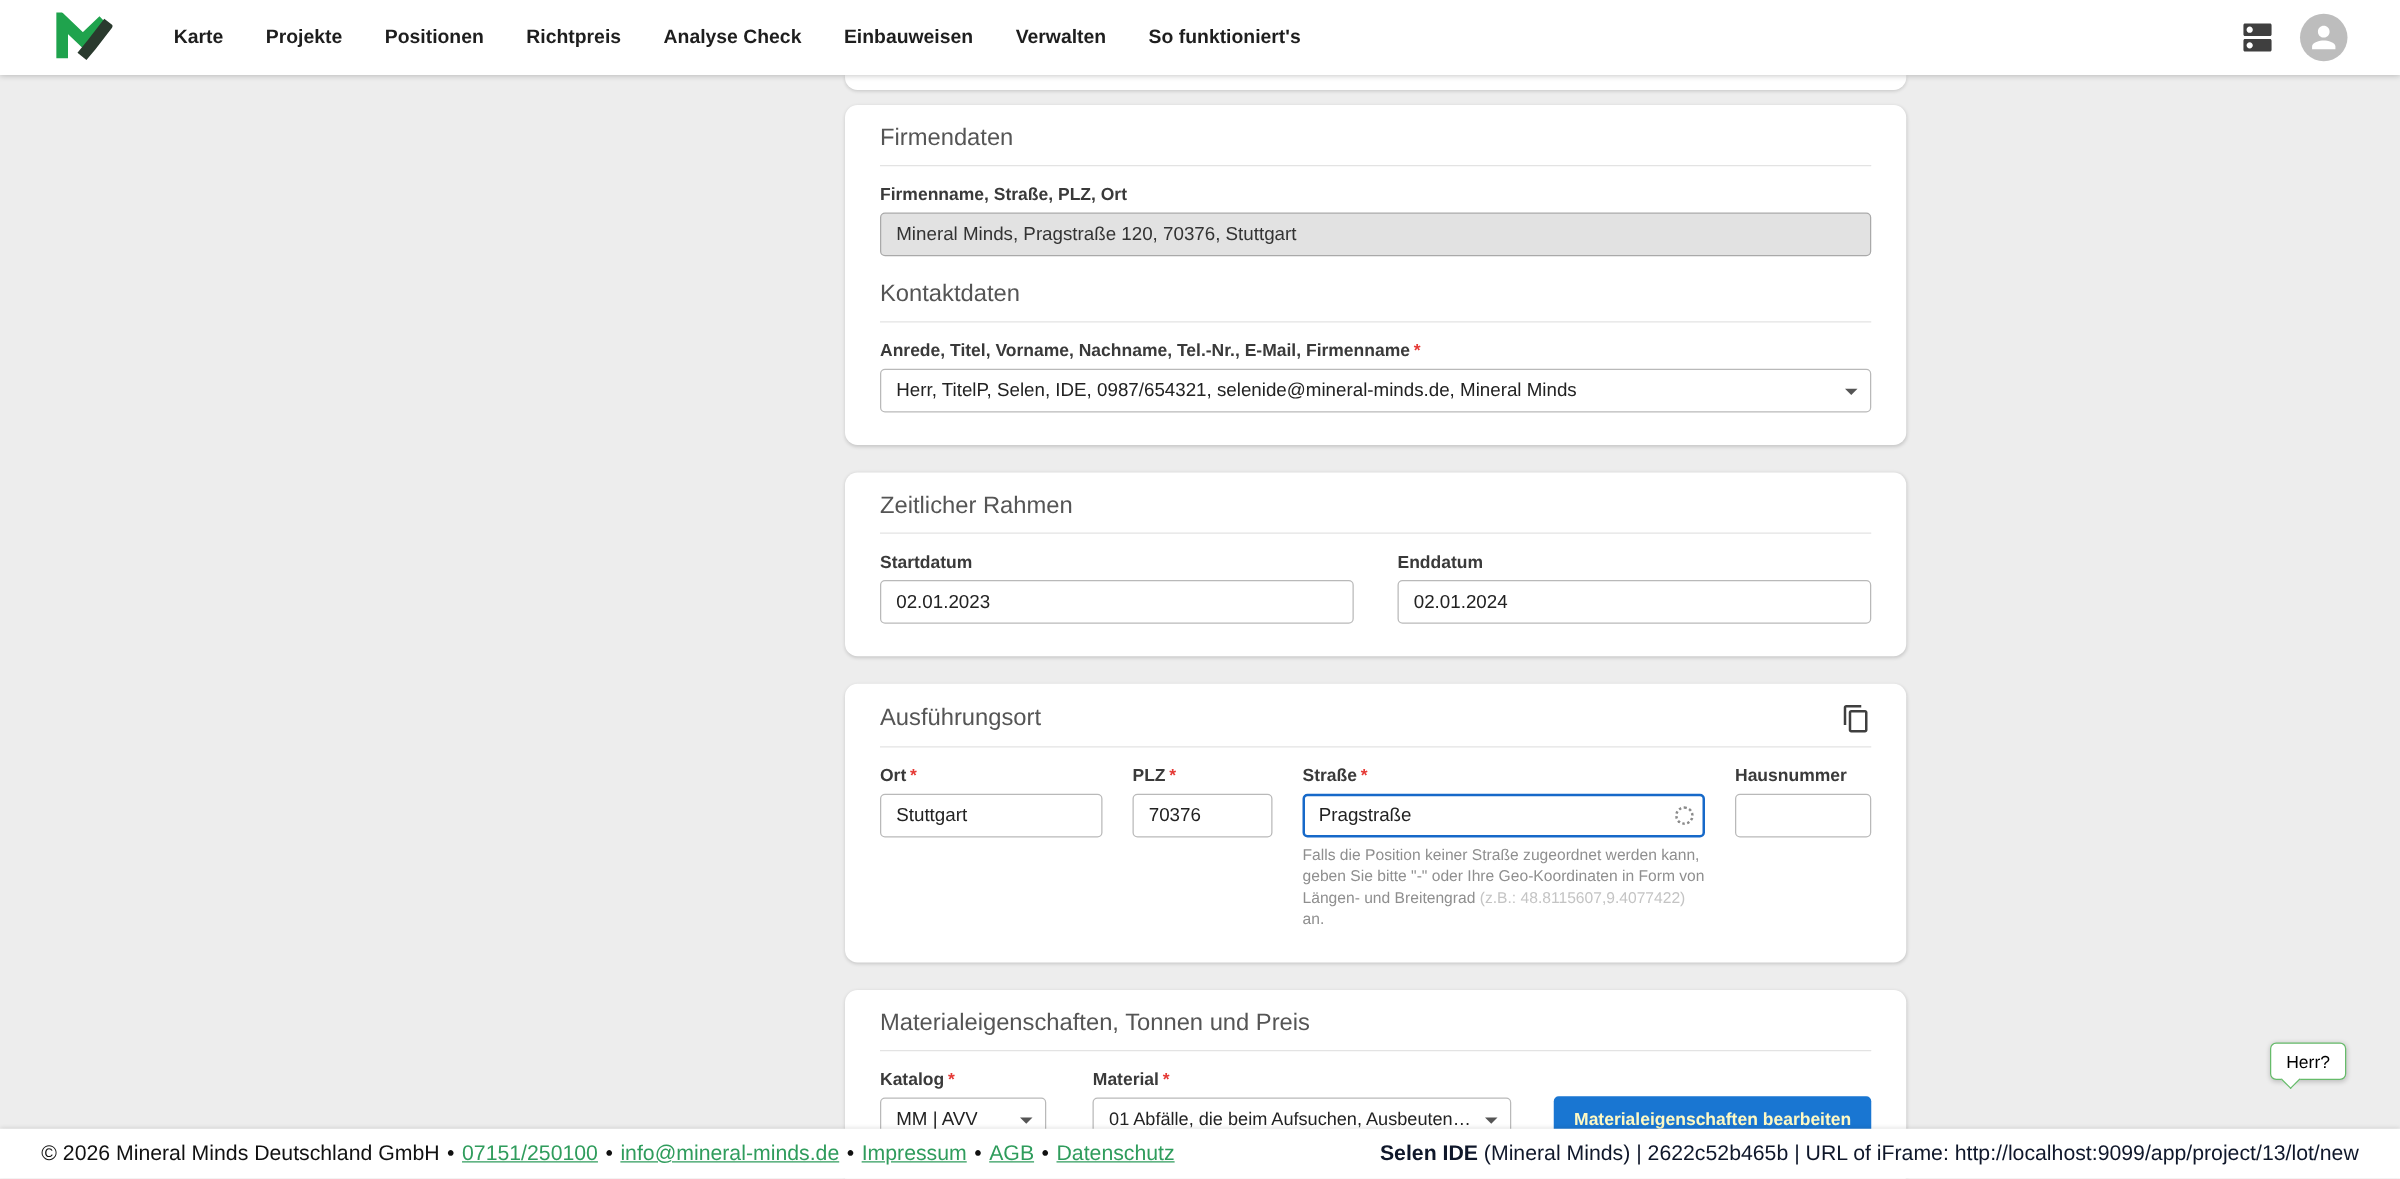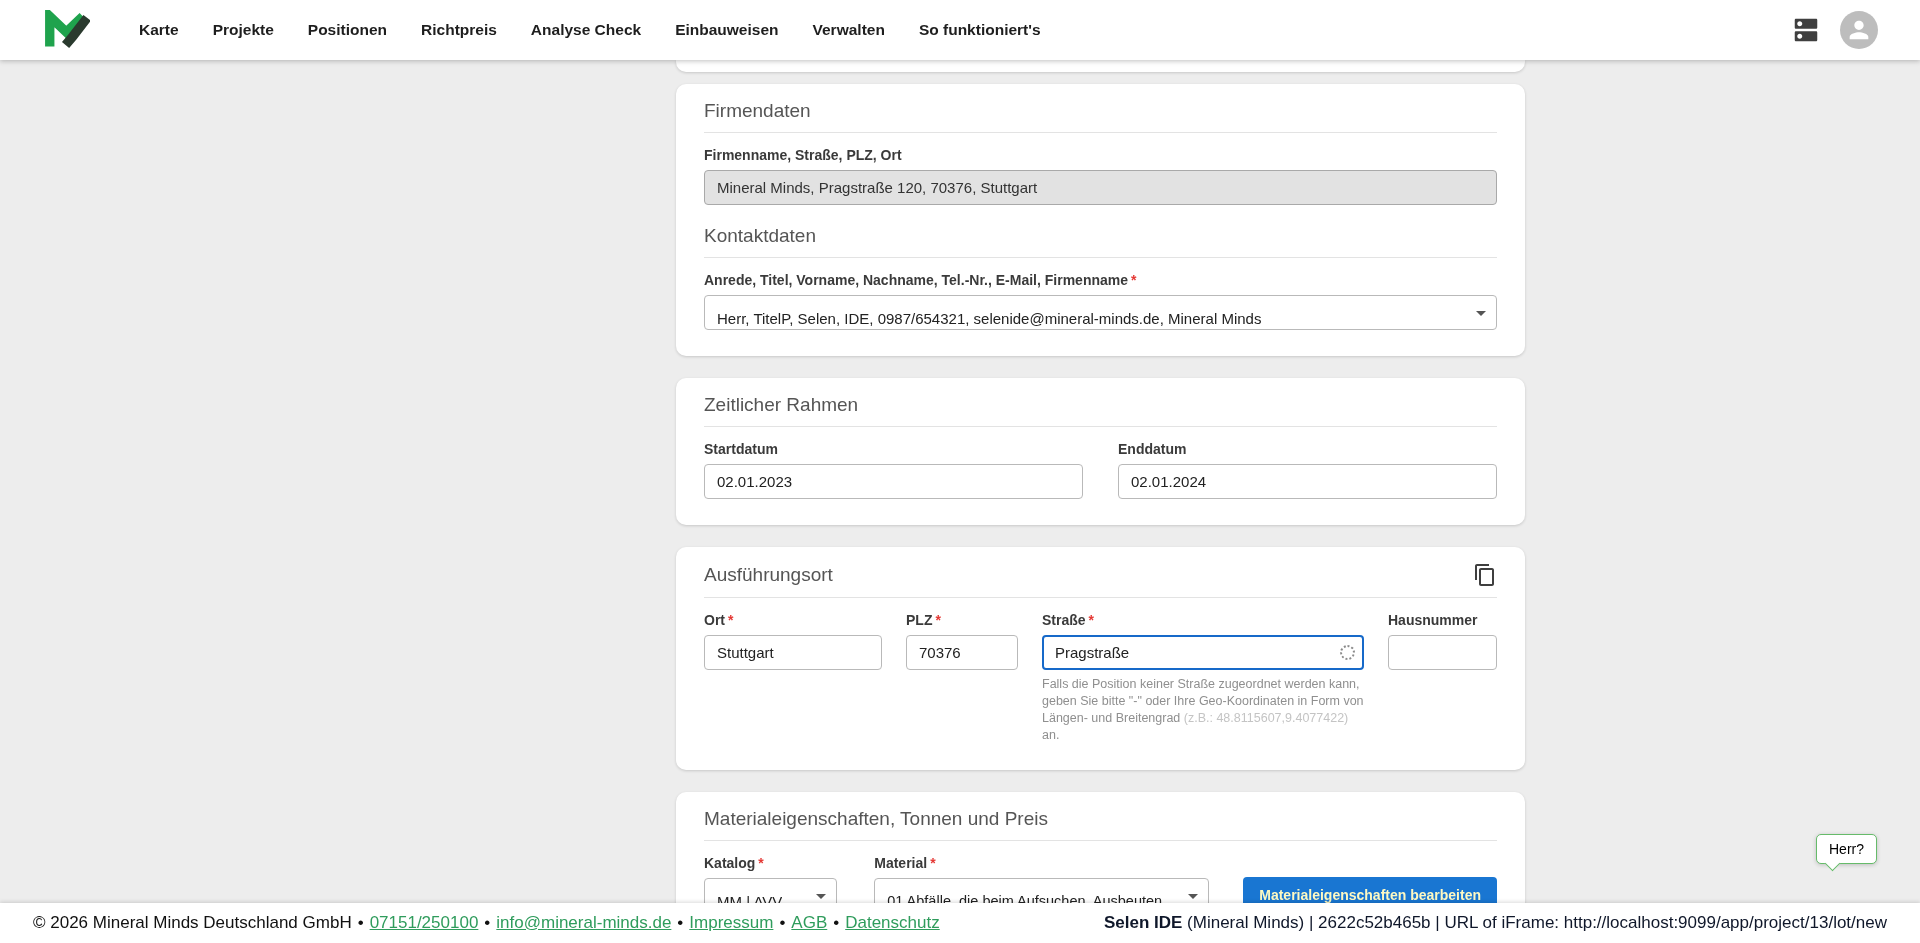--- a/index.html
+++ b/index.html
@@ -32,21 +32,21 @@
 
   .text-input { width:100%; height:35px; border:1px solid #b9b9b9; border-radius:4px; background:#fff;
                 padding:0 12px; font-size:15px; color:#222; font-family:inherit; outline:none; }
   .text-input.readonly { background:#e2e2e2; border-color:#a9a9a9; color:#333; }
   .input-focused { border:2px solid #1669c9; padding:0 29px 0 11px; }
   .input-wrap { position:relative; }
   .spinner { position:absolute; right:9px; top:50%; margin-top:-8px; width:15px; height:15px;
              border:2px dotted #8a8a8a; border-radius:50%; }
 
   .select { position:relative; height:35px; border:1px solid #b9b9b9; border-radius:4px; background:#fff;
-            display:flex; padding:14px 28px 0 12px; cursor:pointer; }
+            display:flex; align-items:center; padding:0 28px 0 12px; cursor:pointer; }
   .select-value { font-size:15px; color:#222; white-space:nowrap; overflow:hidden; text-overflow:ellipsis; }
   .select-value.small { font-size:14.5px; }
   .caret { position:absolute; right:3px; top:50%; transform:translateY(-50%); width:24px; height:24px; fill:#555; }
 
   .row { display:flex; }
   .row.tops { align-items:flex-start; }
   .row.bottoms { align-items:flex-end; }
 
   .col-half { width:382px; } .col-half + .col-half { margin-left:35px; }
   .col-ort { width:178px; } .col-plz { width:112px; margin-left:24px; }

